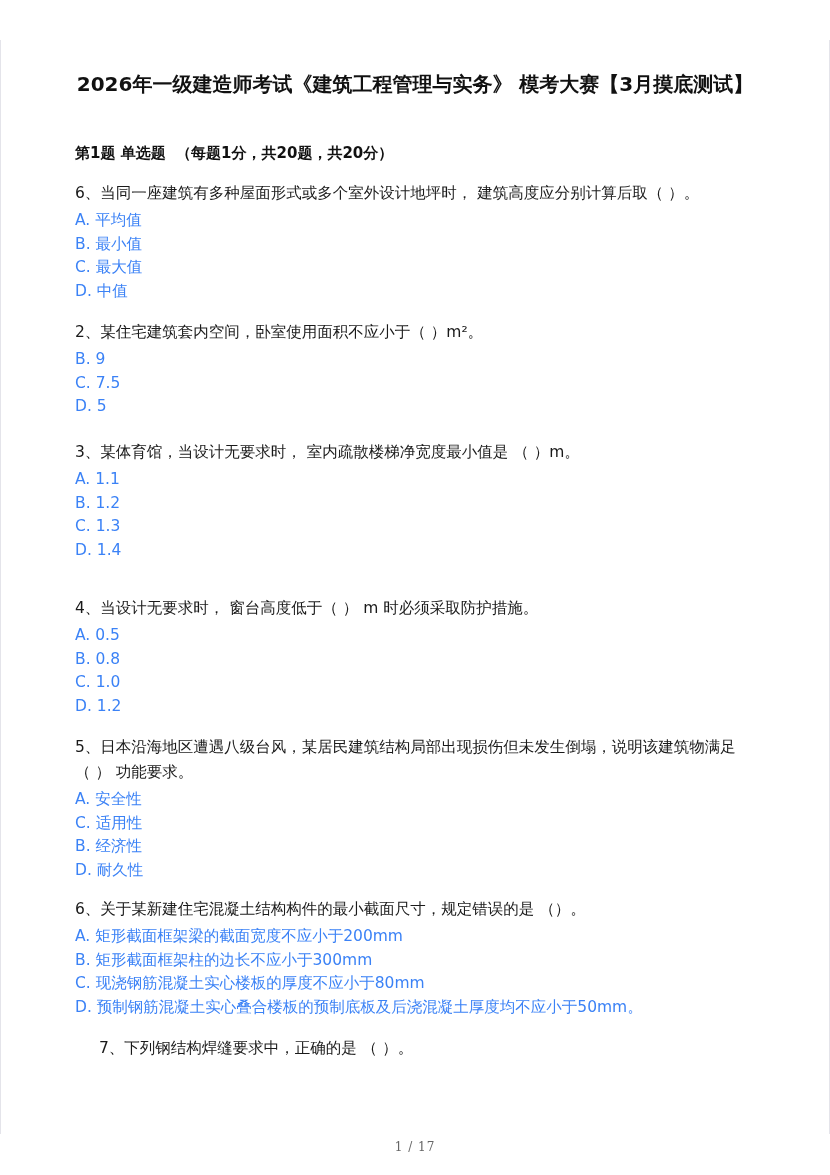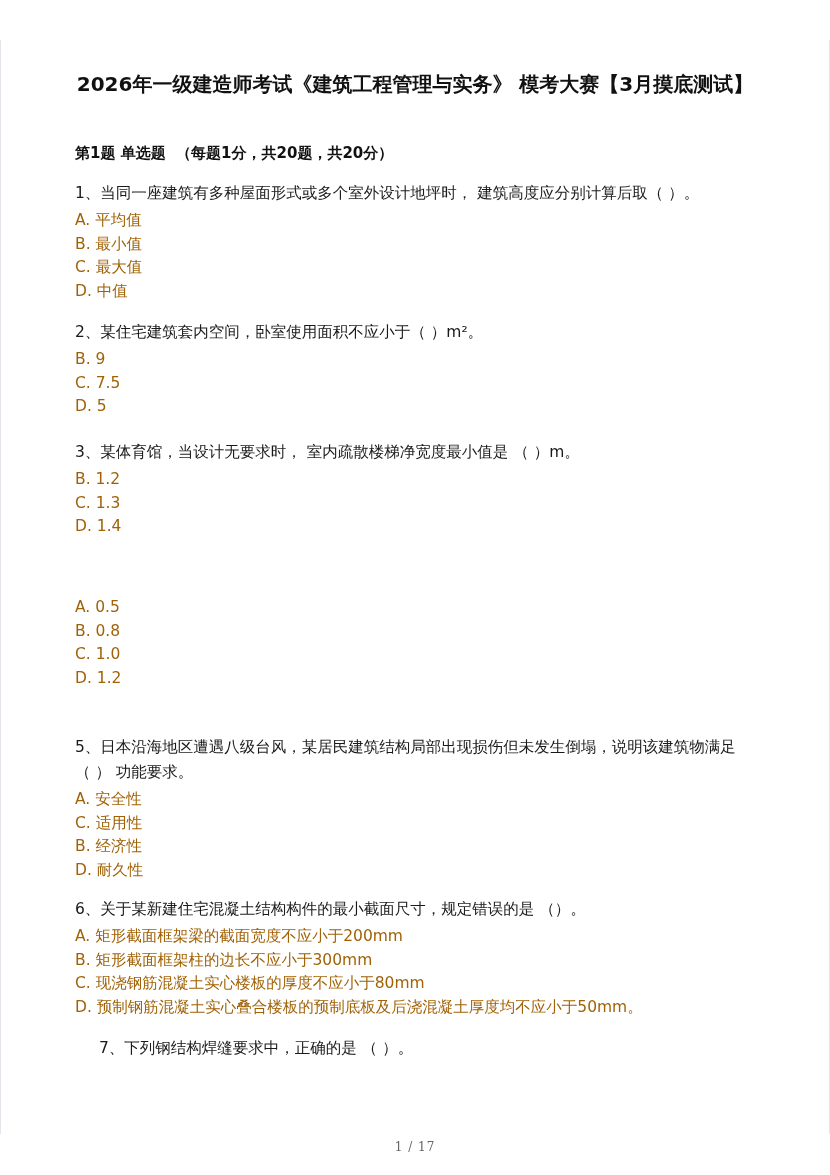--- a/index.html
+++ b/index.html
@@ -53,21 +53,21 @@
     }
     .q-stem {
       font-size: 15.5px;
       line-height: 25px;
       margin: 0 0 3px 0;
       color: #1a1a1a;
     }
     .q-option {
       font-size: 15.5px;
       line-height: 23.7px;
-      color: #a16207;
+      color: #3b82f6;
       white-space: nowrap;
     }
     .page-number {
       position: absolute;
       left: 0;
       width: 830px;
       top: 1140px;
       text-align: center;
       font-family: "DejaVu Serif", serif;
       font-size: 12px;
@@ -78,42 +78,44 @@
 </head>
 <body>
 
 <div class="page"></div>
 
 <div class="doc-title">2026年一级建造师考试《建筑工程管理与实务》 模考大赛【3月摸底测试】</div>
 
 <div class="section-heading">第1题 单选题  （每题1分，共20题，共20分）</div>
 
 <div class="question" style="top:181px;">
-  <div class="q-stem">1、当同一座建筑有多种屋面形式或多个室外设计地坪时， 建筑高度应分别计算后取（ ）。</div>
+  <div class="q-stem">6、当同一座建筑有多种屋面形式或多个室外设计地坪时， 建筑高度应分别计算后取（ ）。</div>
   <div class="q-option">A. 平均值</div>
   <div class="q-option">B. 最小值</div>
   <div class="q-option">C. 最大值</div>
   <div class="q-option">D. 中值</div>
 </div>
 
 <div class="question" style="top:320px;">
   <div class="q-stem">2、某住宅建筑套内空间，卧室使用面积不应小于（ ）m²。</div>
   <div class="q-option">B. 9</div>
   <div class="q-option">C. 7.5</div>
   <div class="q-option">D. 5</div>
 </div>
 
 <div class="question" style="top:440px;">
   <div class="q-stem">3、某体育馆，当设计无要求时， 室内疏散楼梯净宽度最小值是  （ ）m。</div>
+  <div class="q-option">A. 1.1</div>
   <div class="q-option">B. 1.2</div>
   <div class="q-option">C. 1.3</div>
   <div class="q-option">D. 1.4</div>
 </div>
 
 <div class="question" style="top:596px;">
+  <div class="q-stem">4、当设计无要求时， 窗台高度低于（ ） m 时必须采取防护措施。</div>
   <div class="q-option">A. 0.5</div>
   <div class="q-option">B. 0.8</div>
   <div class="q-option">C. 1.0</div>
   <div class="q-option">D. 1.2</div>
 </div>
 
 <div class="question" style="top:735px;">
   <div class="q-stem">5、日本沿海地区遭遇八级台风，某居民建筑结构局部出现损伤但未发生倒塌，说明该建筑物满足 （ ） 功能要求。</div>
   <div class="q-option">A. 安全性</div>
   <div class="q-option">C. 适用性</div>

